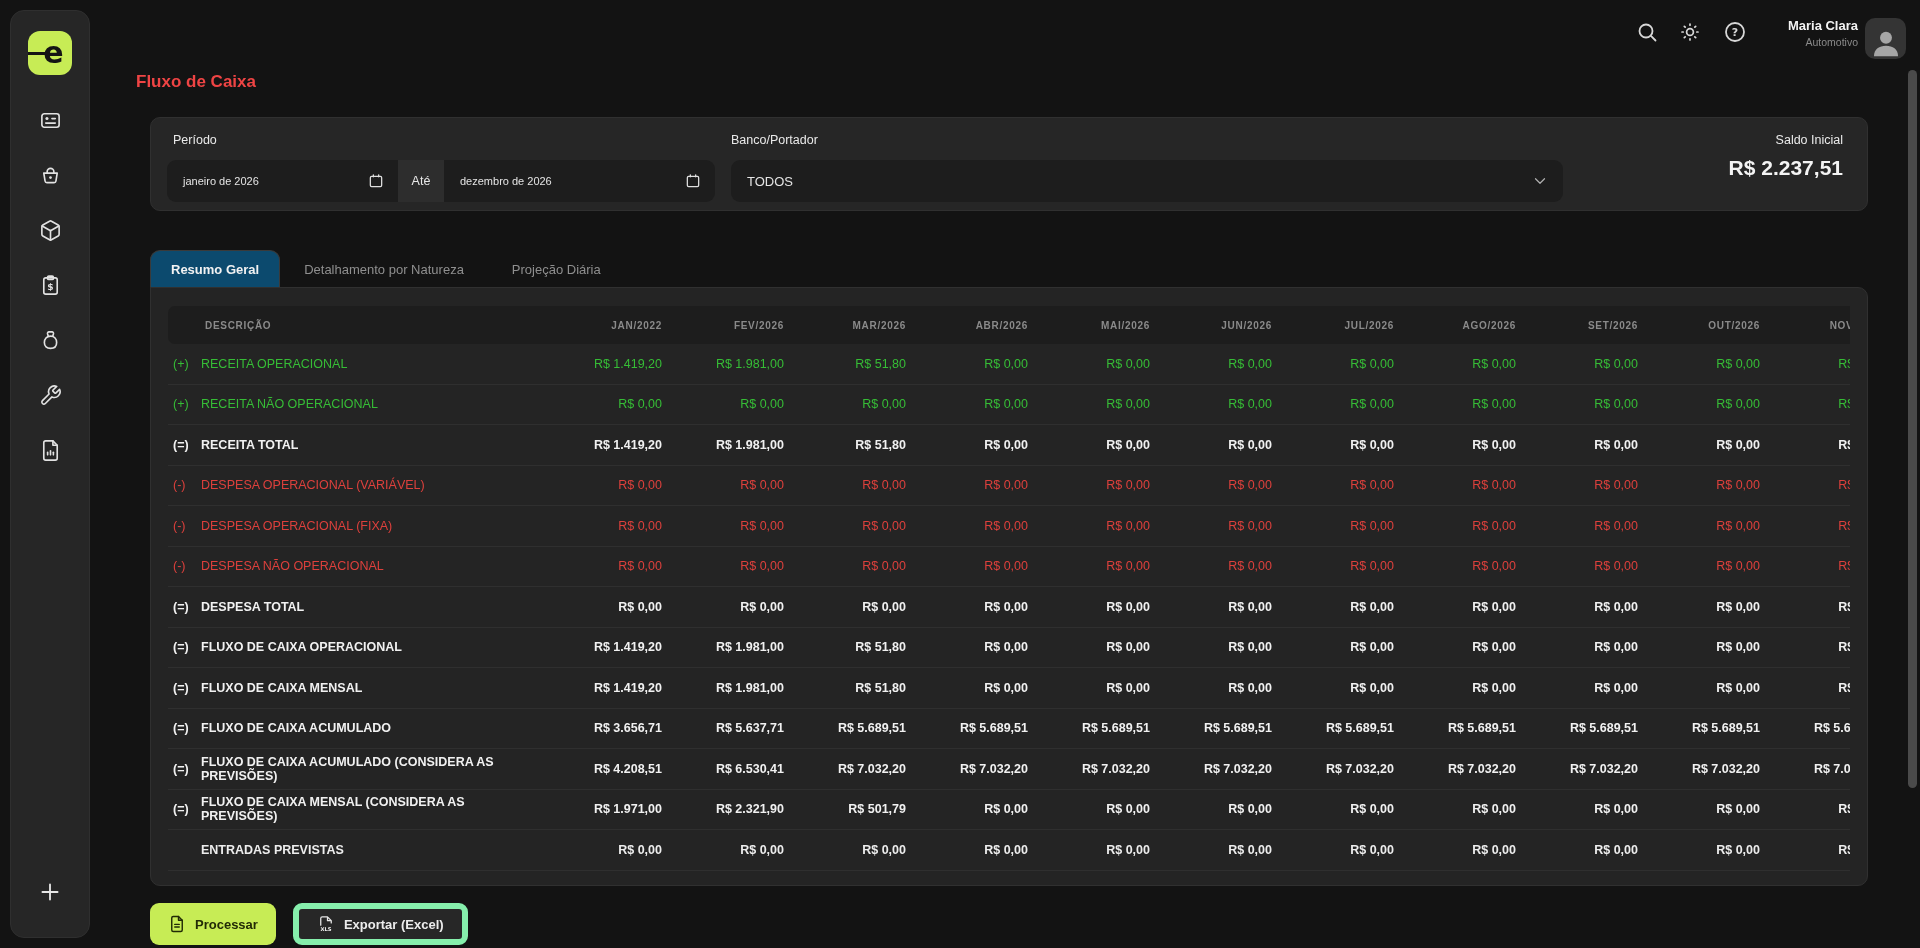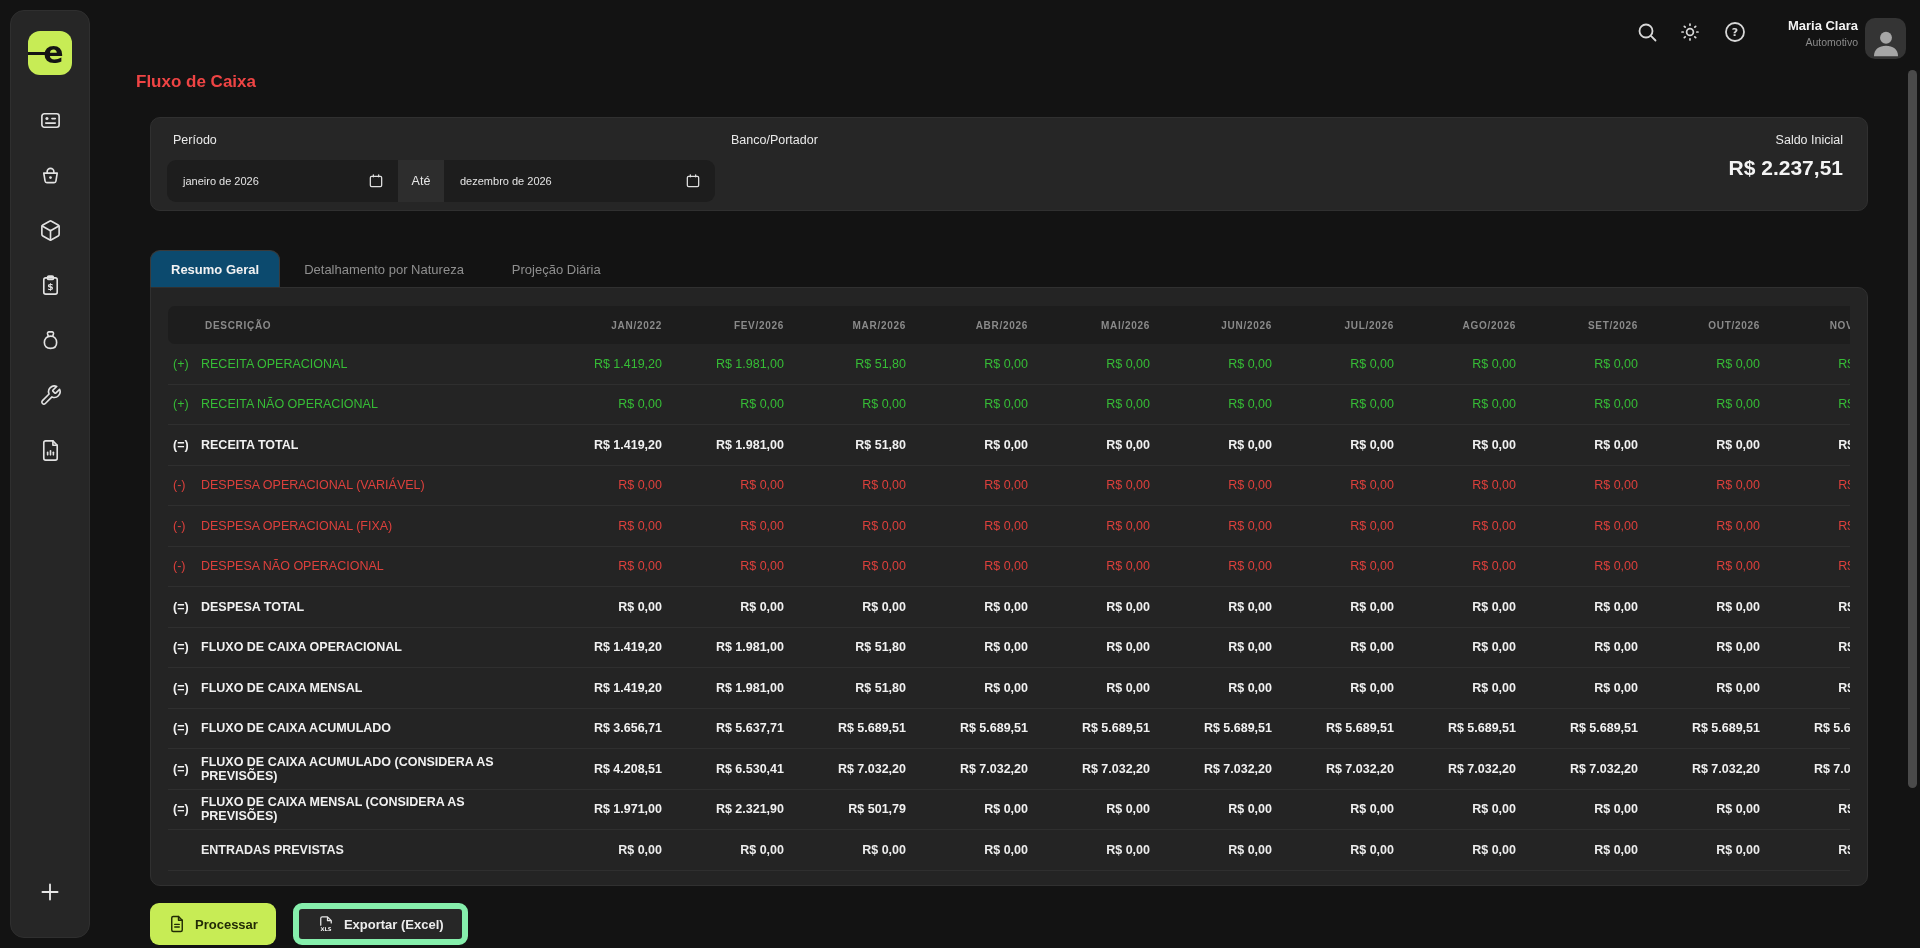--- a/index.html
+++ b/index.html
@@ -196,20 +196,26 @@
     <div class="ate-seg">Até</div>
     <div class="date-field date-to">
       <span>dezembro de 2026</span>
       <svg viewBox="0 0 24 24" width="16" height="16" fill="none" stroke="#e0e0e0" stroke-width="1.9" stroke-linecap="round">
         <rect x="3.5" y="5" width="17" height="15.5" rx="2"></rect>
           <path d="M8 2.8v3M16 2.8v3"></path>
       </svg>
     </div>
   </div>
   <div class="f-label" style="left:580px">Banco/Portador</div>
+  <div class="bank-select">
+    <span>TODOS</span>
+    <svg viewBox="0 0 24 24" width="18" height="18" fill="none" stroke="#b0b0b0" stroke-width="1.6" stroke-linecap="round" stroke-linejoin="round">
+      <path d="m6 9 6 6 6-6"></path>
+    </svg>
+  </div>
   <div class="f-label saldo-label">Saldo Inicial</div>
   <div class="saldo-value">R$ 2.237,51</div>
 </div>
 
 <div class="tabs">
     <div class="tab active">Resumo Geral</div>
     <div class="tab">Detalhamento por Natureza</div>
     <div class="tab">Projeção Diária</div>
   </div>
 

